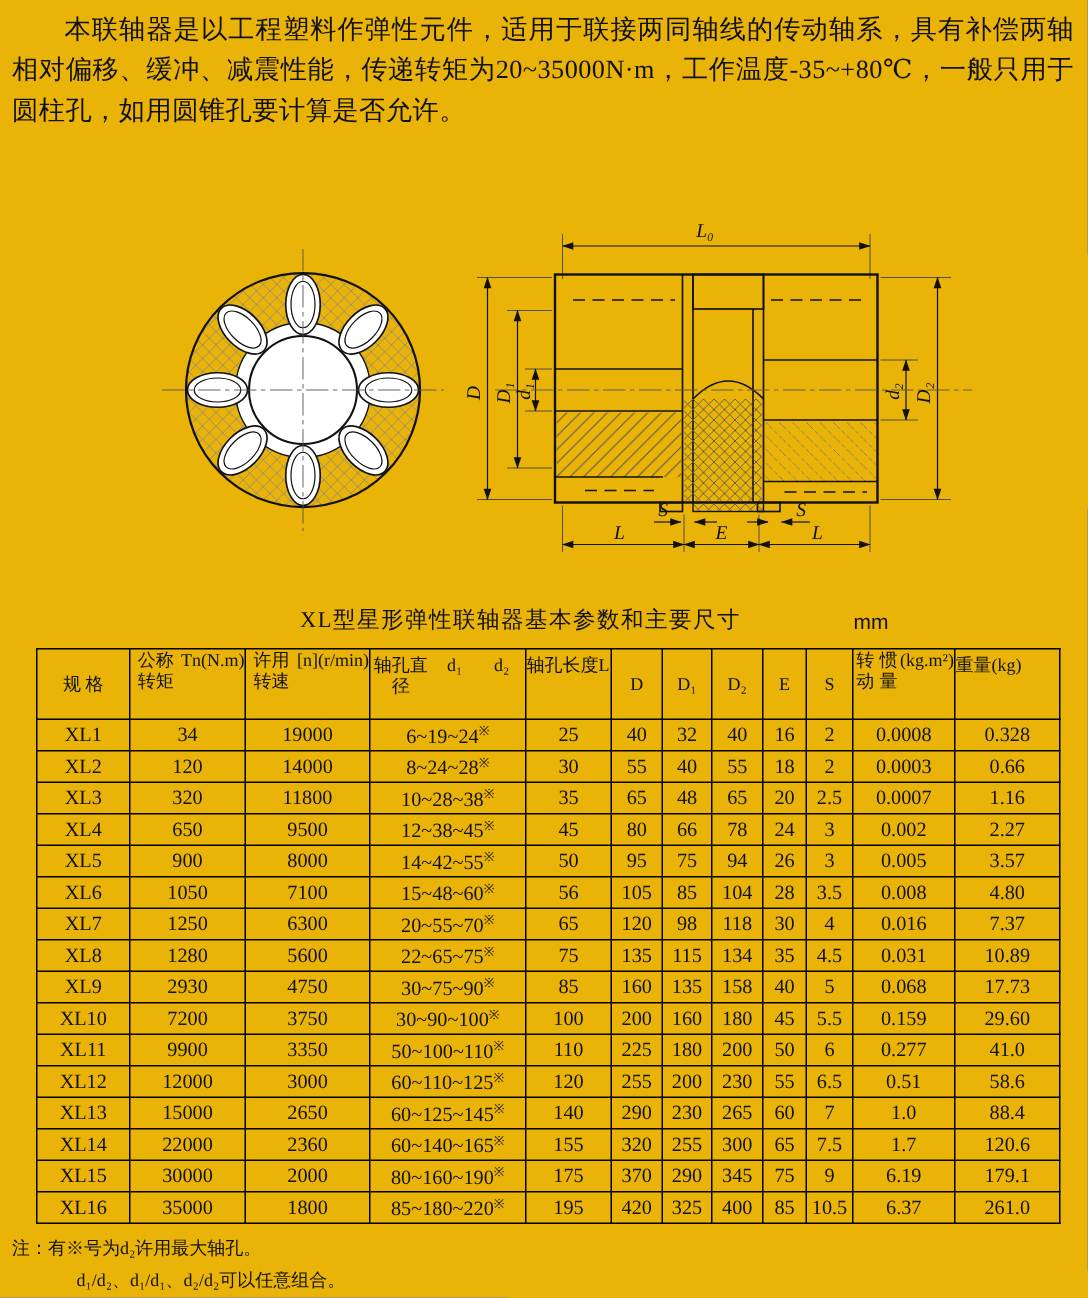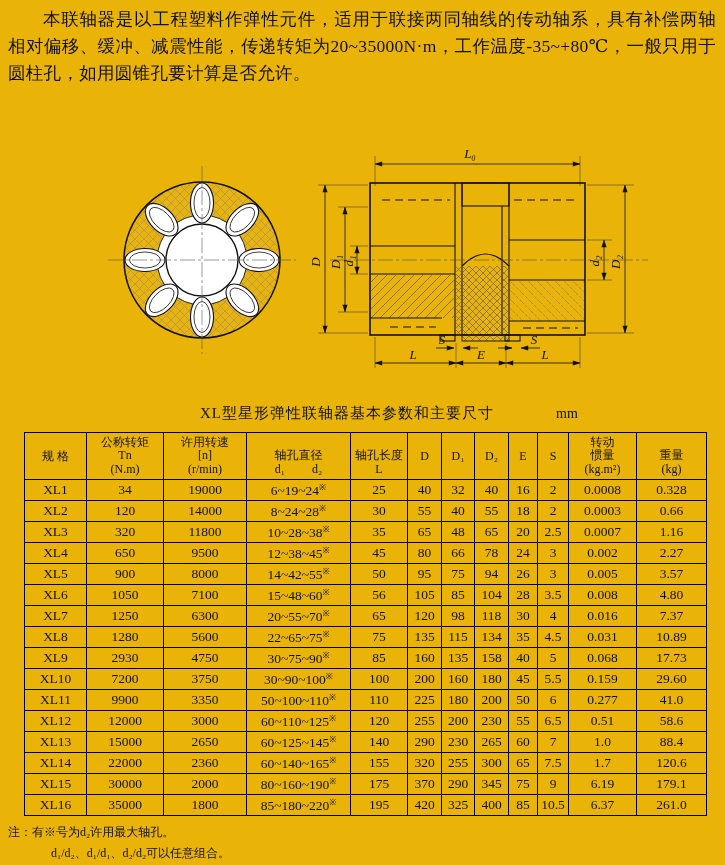--- a/index.html
+++ b/index.html
@@ -9,34 +9,34 @@
     margin:0 auto;overflow:hidden;
   }
   .intro{
     position:absolute;top:6px;left:8px;width:708px;
     font-size:17.5px;line-height:27px;text-indent:2em;text-align:justify;
     letter-spacing:0.3px;margin:0;
   }
   .diagram{position:absolute;top:140px;left:0;width:725px;height:252px;}
   .title-row{position:absolute;top:404px;left:0;width:725px;height:22px;}
   .tbl-title{position:absolute;left:200px;top:0;font-size:15px;letter-spacing:1px;}
-  .tbl-unit{position:absolute;left:556px;top:2px;font-size:14px;font-family:Liberation Serif, serif;}
+  .tbl-unit{position:absolute;left:569px;top:2px;font-size:14px;font-family:Liberation Sans, sans-serif;}
   table.params{
     position:absolute;top:432px;left:24px;width:682px;
     border-collapse:collapse;table-layout:fixed;
     border:1.6px solid #000;
   }
   table.params th,table.params td{
     border:1px solid #000;text-align:center;vertical-align:middle;
     padding:0;overflow:hidden;
   }
   table.params th{font-weight:normal;font-size:12px;height:46px;}
   table.params td{font-size:13.5px;height:20px;}
-  .ths{display:flex;flex-direction:column;justify-content:center;line-height:13.5px;height:44px;}
-  .ths.sp{justify-content:flex-end;padding:3px 0 2px 0;height:39px;}
+  .ths{display:flex;flex-direction:row;justify-content:center;line-height:13.5px;height:44px;}
+  .ths.sp{justify-content:flex-start;padding:3px 0 2px 0;height:39px;}
   .bore-sub{display:flex;justify-content:space-around;width:72%;margin:0 auto;}
   .sub{font-size:12px;}
   td sup{font-size:8.5px;vertical-align:5px;letter-spacing:0;}
   .notes{position:absolute;top:822px;left:8px;font-size:12px;line-height:21px;}
   .note-line{white-space:nowrap;}
   .note-indent{padding-left:43px;text-align:center;}
   
   .thin{stroke:#444;stroke-width:0.6;fill:none;}
   .med{stroke:#111;stroke-width:1.1;fill:none;}
   .thick{stroke:#111;stroke-width:1.6;fill:none;}

